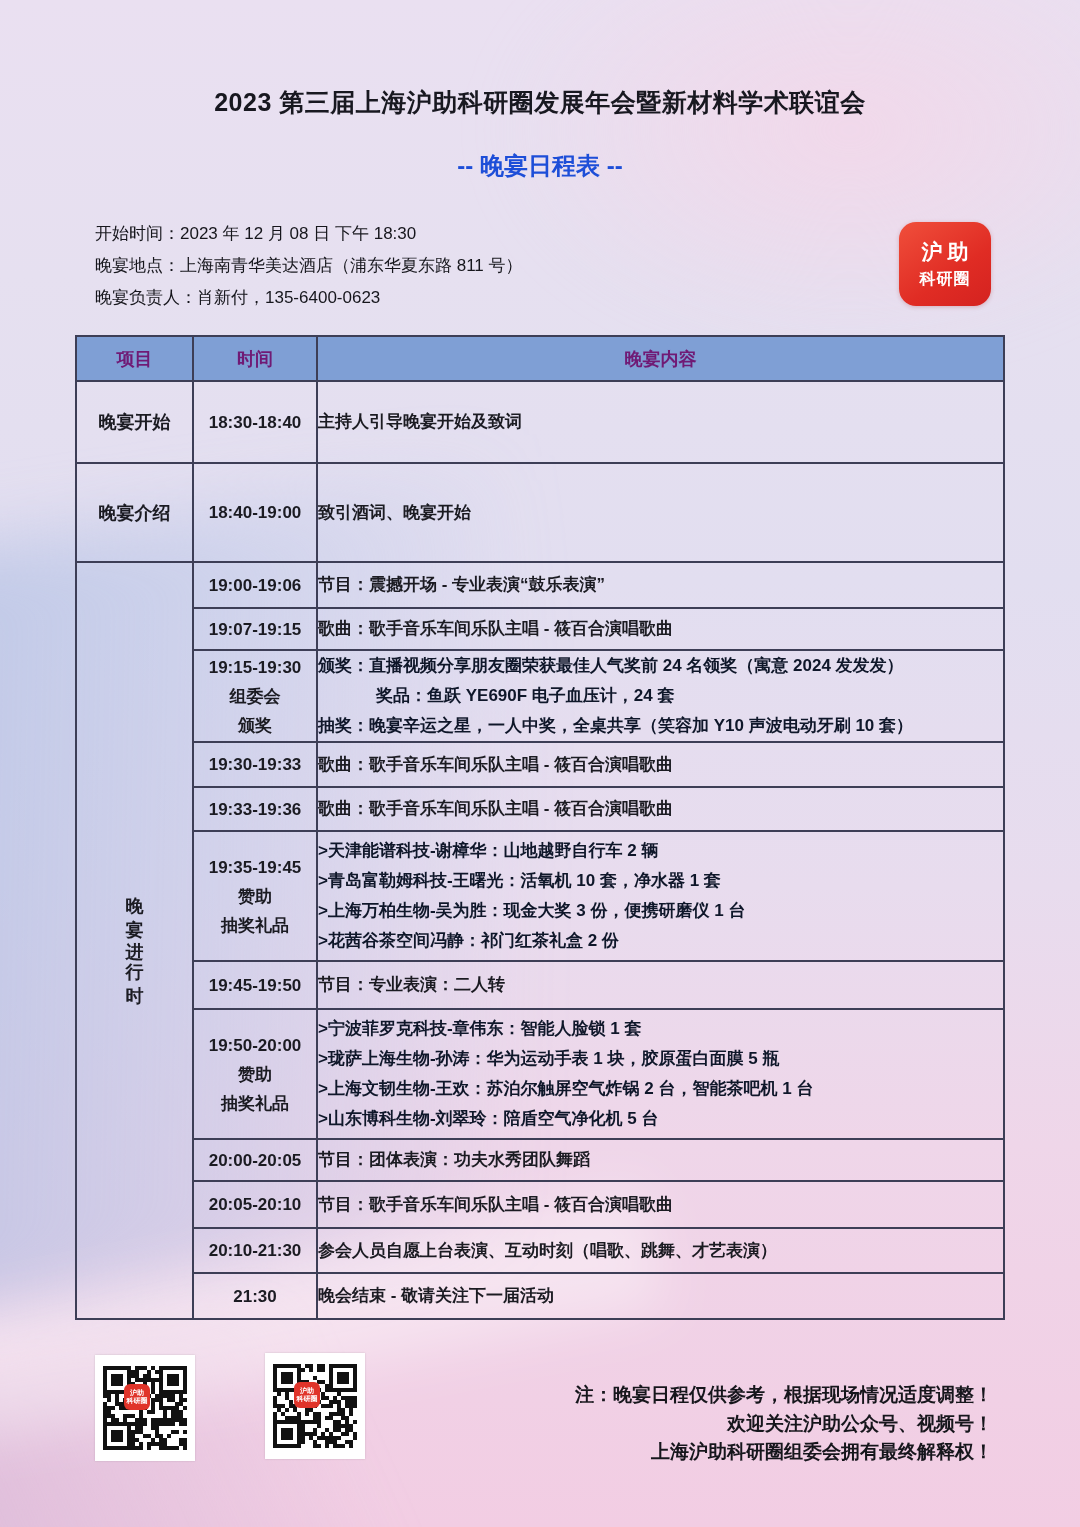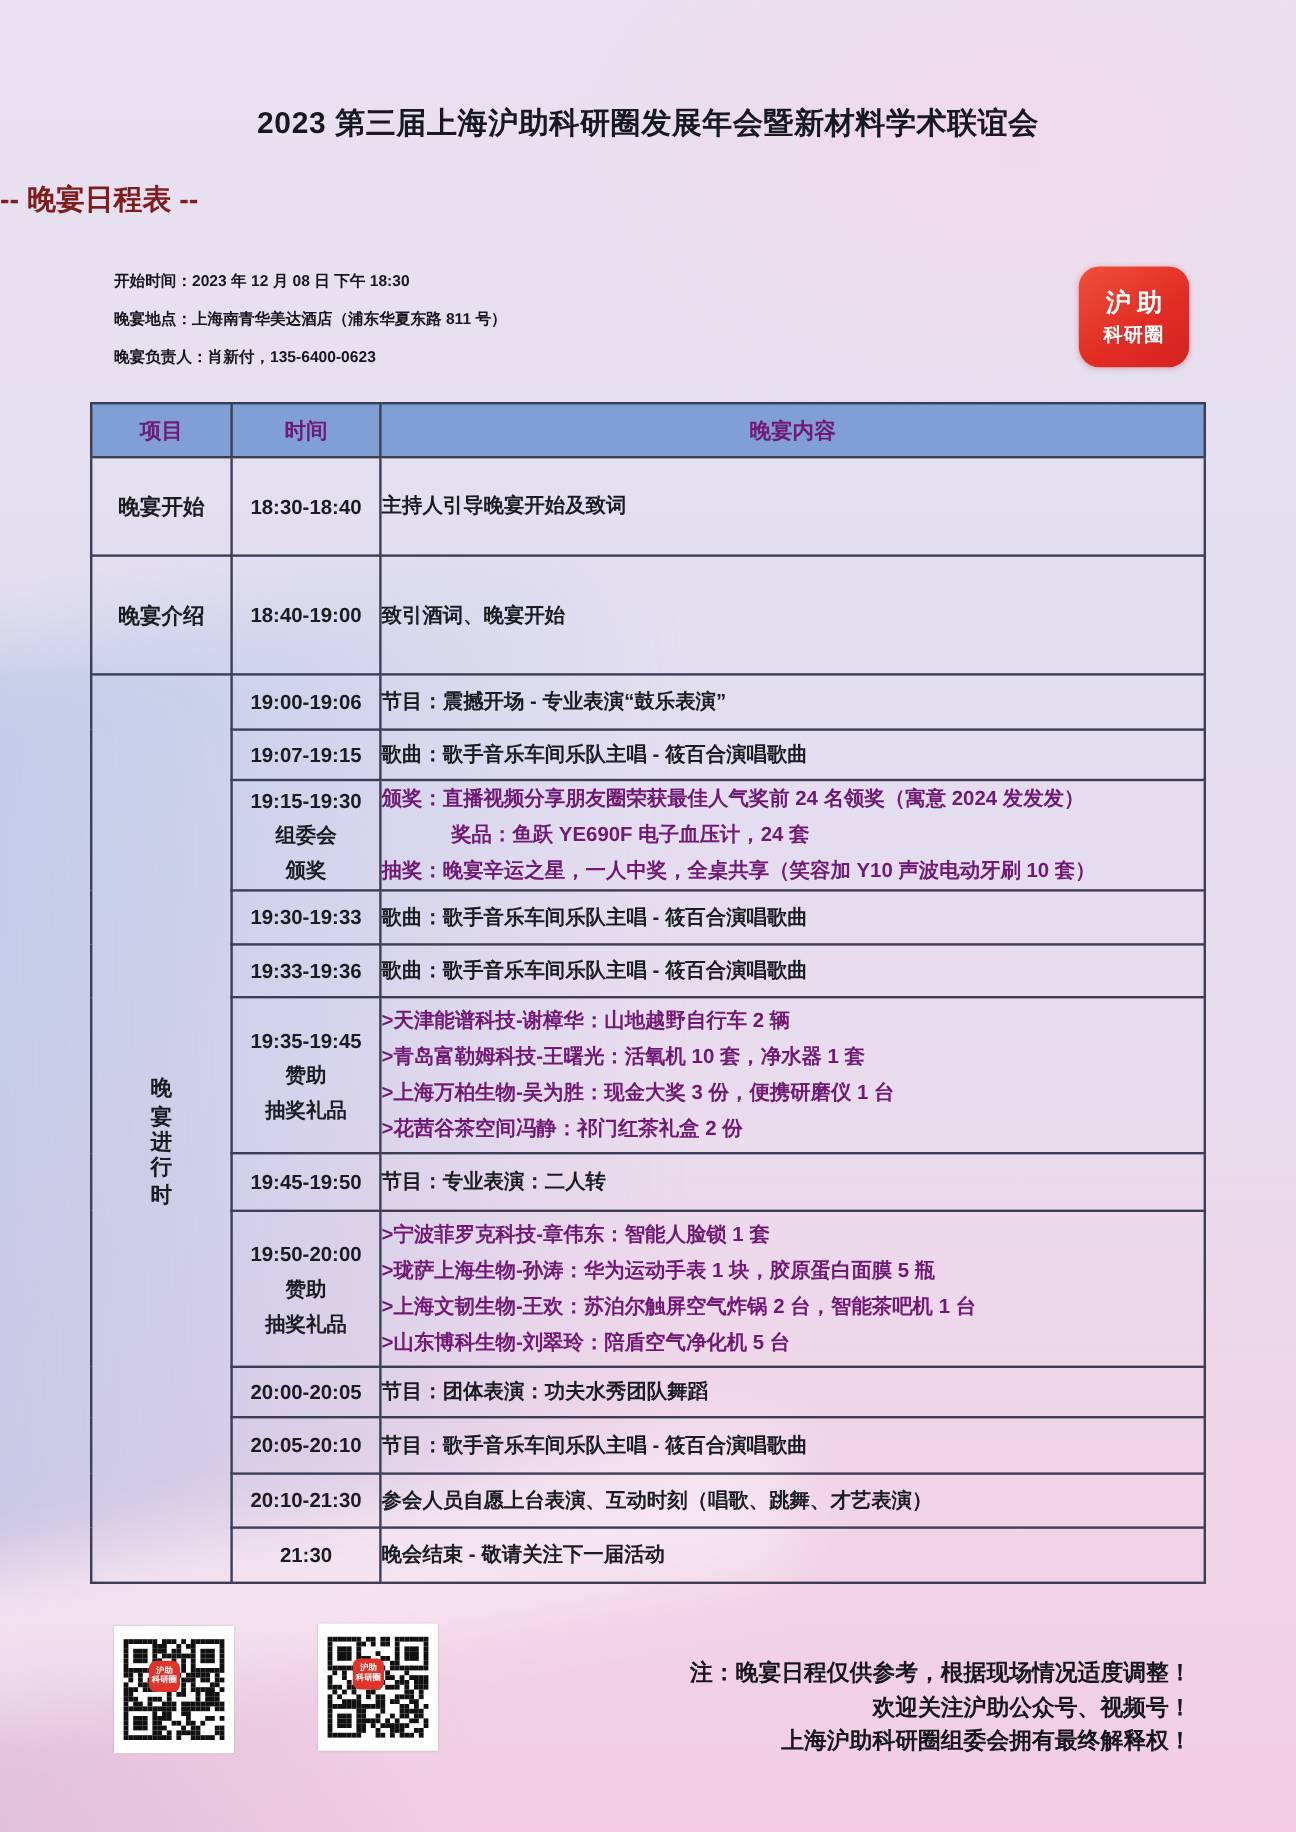--- a/index.html
+++ b/index.html
@@ -16,24 +16,24 @@
   .bg-mauve{left:-140px;top:1330px;width:620px;height:360px;
     background:linear-gradient(80deg,rgba(208,178,212,.75),rgba(214,186,216,0) 80%);
     transform:rotate(-14deg);filter:blur(22px);}
   .bg-light{left:-60px;top:1255px;width:720px;height:120px;
     background:rgba(255,255,255,.38);transform:rotate(-11deg);filter:blur(26px);}
   .bg-pinktop{right:-120px;top:-80px;width:700px;height:420px;
     background:radial-gradient(closest-side,rgba(244,214,232,.8),rgba(244,214,232,0));filter:blur(30px);}
 
   .title{position:absolute;left:0;top:86px;width:100%;text-align:center;
     font-size:25px;font-weight:700;color:#181820;letter-spacing:.5px;}
-  .subtitle{position:absolute;left:0;top:150px;width:100%;text-align:left;
-    font-size:24px;font-weight:700;color:#7f1d1d;}
-
-  .info{position:absolute;left:95px;top:218px;font-size:13px;font-weight:700;color:#16161c;line-height:32px;}
+  .subtitle{position:absolute;left:0;top:150px;width:100%;text-align:center;
+    font-size:24px;font-weight:700;color:#1d4ed8;}
+
+  .info{position:absolute;left:95px;top:218px;font-size:17px;font-weight:400;color:#16161c;line-height:32px;}
   .info div{white-space:nowrap;}
 
   .logo{position:absolute;left:899px;top:222px;width:92px;height:84px;border-radius:17px;
     background:linear-gradient(145deg,#f04f3b 0%,#e02c24 60%,#d42220 100%);
     color:#fff;display:flex;flex-direction:column;align-items:center;justify-content:center;
     box-shadow:0 1px 4px rgba(150,30,30,.25);}
   .logo .l1{font-size:21px;font-weight:700;letter-spacing:5px;margin-left:5px;}
   .logo .l2{font-size:16px;font-weight:700;letter-spacing:1px;margin-top:3px;}
 
   table.sched{position:absolute;left:75px;top:335px;width:928px;border-collapse:collapse;table-layout:fixed;}
@@ -41,21 +41,21 @@
   table.sched th,table.sched td{border:2px solid #3d3e56;padding:0;margin:0;}
   table.sched th{background:#7f9fd5;color:#701a75;font-size:18px;font-weight:700;height:43px;}
   td.proj{background:transparent;text-align:center;font-size:18px;font-weight:600;color:#1b1b22;vertical-align:middle;}
   td.proj-v span{writing-mode:vertical-lr;text-orientation:upright;letter-spacing:22px;
     font-size:18px;font-weight:600;color:#1b1b22;}
   td.time{text-align:center;vertical-align:middle;font-size:17px;font-weight:600;color:#1b1b22;line-height:29px;}
   td.time span{display:block;}
   td.cont{vertical-align:middle;padding-left:13px;font-size:17px;font-weight:600;color:#1b1b22;}
   td.cont span{display:block;line-height:30px;white-space:nowrap;}
   td.cont.single span{line-height:22px;}
-  .red td.cont span, span.redline{color:#701a75;}
+  .red td.cont span, span.redline{color:#0f172a;}
   span.indent{text-indent:58px;}
 
   .qr{position:absolute;width:100px;height:106px;background:#fff;box-shadow:0 0 2px rgba(0,0,0,.15);
     display:flex;align-items:center;justify-content:center;}
   .qr-grid{position:relative;width:84px;height:84px;display:grid;
     grid-template-columns:repeat(21,4px);grid-template-rows:repeat(21,4px);}
   .qr-grid div{width:4px;height:4px;}
   .qr-grid div.m{background:#111;}
   .qr-badge{position:absolute;left:29px;top:29px;width:26px;height:26px;border-radius:6px;
     background:#e0342a;color:#fff;display:flex;flex-direction:column;align-items:center;justify-content:center;

